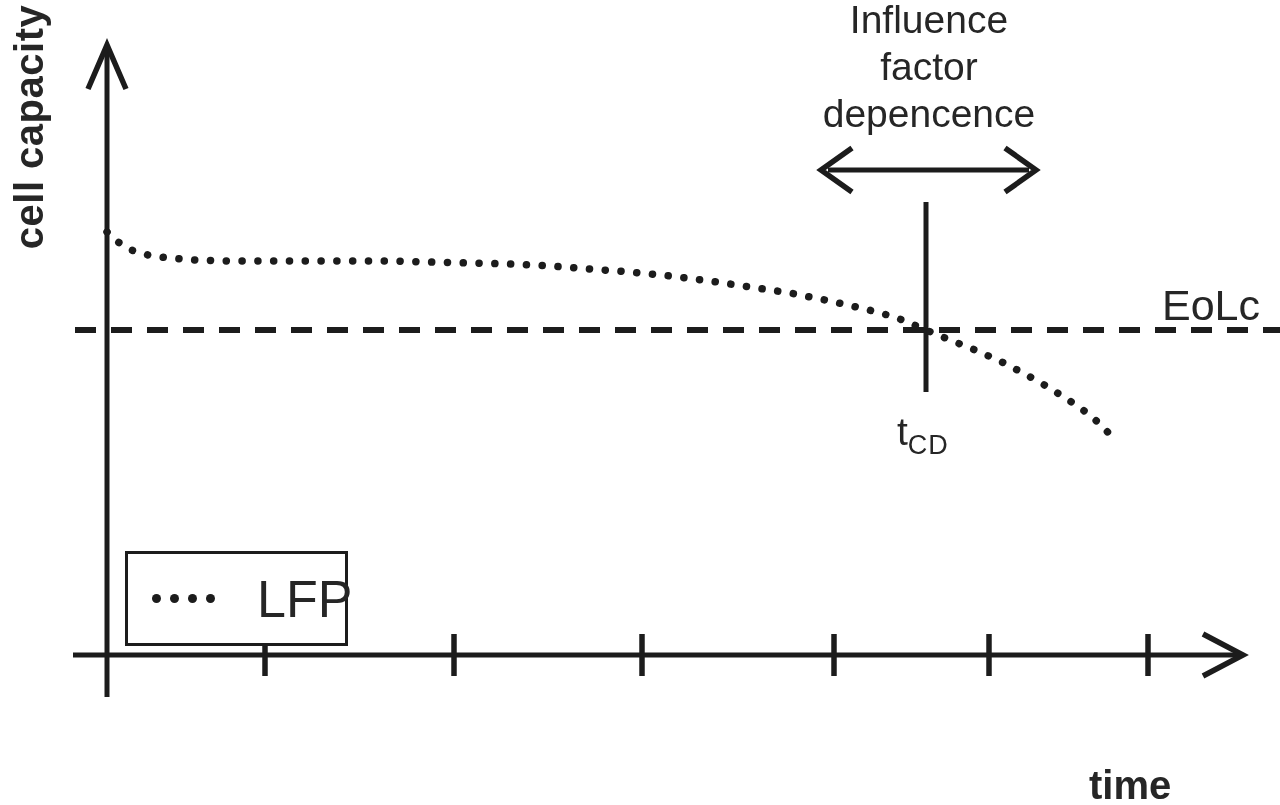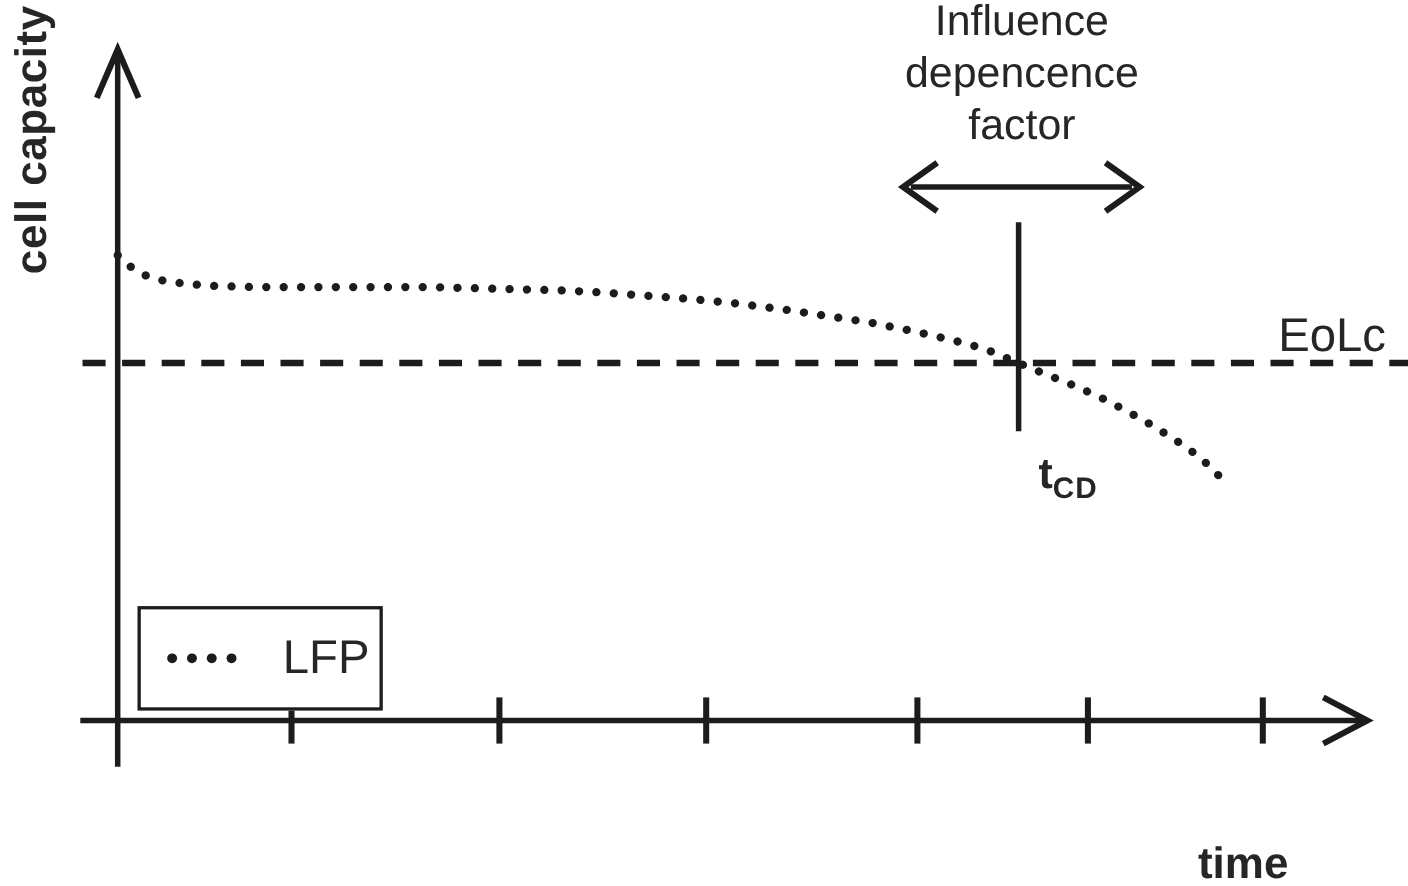--- a/index.html
+++ b/index.html
@@ -20,35 +20,35 @@
   }
   .annotation{
     position:absolute;left:779px;top:-4px;width:300px;
     text-align:center;font-size:39px;line-height:47px;white-space:nowrap;
   }
   .eolc{
     position:absolute;left:1162px;top:281px;
     font-size:43px;white-space:nowrap;
   }
   .tcd{
-    position:absolute;left:944px;top:410px;
-    font-size:39px;white-space:nowrap;font-weight:bold;
+    position:absolute;left:897px;top:410px;
+    font-size:39px;white-space:nowrap;
   }
   .tcd sub{font-size:27px;vertical-align:-9px;letter-spacing:1px;}
   .legend{
     position:absolute;left:125px;top:551px;width:217px;height:89px;
     border:3px solid var(--ink,#1c1c1c);background:#fff;
     display:flex;align-items:center;
   }
   .lg-dots{display:flex;align-items:center;margin-left:24px;}
   .lg-dots i{
     display:block;width:9px;height:9px;border-radius:50%;
     background:var(--ink,#1c1c1c);margin-right:9px;
   }
-  .lg-label{font-size:43px;margin-left:33px;}
+  .lg-label{font-size:52px;margin-left:33px;}
 </style>
 </head>
 <body>
 
 <div class="fig">
 
   <svg id="chart-svg" width="1280" height="805" viewBox="0 0 1280 805">
       <line fill="none" stroke="#1c1c1c" stroke-width="5" x1="107" y1="697" x2="107" y2="51"></line>
       <polyline fill="none" stroke="#1c1c1c" stroke-width="5.5" points="88,89 107,45 126,89"></polyline>
       <line fill="none" stroke="#1c1c1c" stroke-width="5" x1="73" y1="655" x2="1238" y2="655"></line>
@@ -66,22 +66,22 @@
       <polyline fill="none" stroke="#1c1c1c" stroke-width="5.5" points="1005,148 1036,170 1005,192"></polyline>
       <polyline fill="none" stroke="#1c1c1c" stroke-width="7.5" points="107,232 118,242 131,250 148,255 168,258 195,260 230,261 270,261 310,261 350,261 390,261 430,262 470,263 510,264 550,266 590,269 630,272 670,276 710,281 750,287 790,293 830,301 865,309 895,317 926,330 950,340 975,350 1000,361 1025,374 1048,387 1070,401 1090,415 1105,429 1117,443" stroke-dasharray="0.1 15.7" stroke-linecap="round"></polyline>
     </svg>
 
   <div class="ylabel">cell capacity</div>
 
   <div class="xlabel">time</div>
 
   <div class="annotation">
     <div>Influence</div>
+    <div>factor</div>
     <div>depencence</div>
-    <div>factor</div>
   </div>
 
   <div class="eolc">EoLc</div>
 
   <div class="tcd"><span>t</span><sub>CD</sub></div>
 
   <div class="legend">
     <span class="lg-dots">
       <i></i>
         <i></i>

